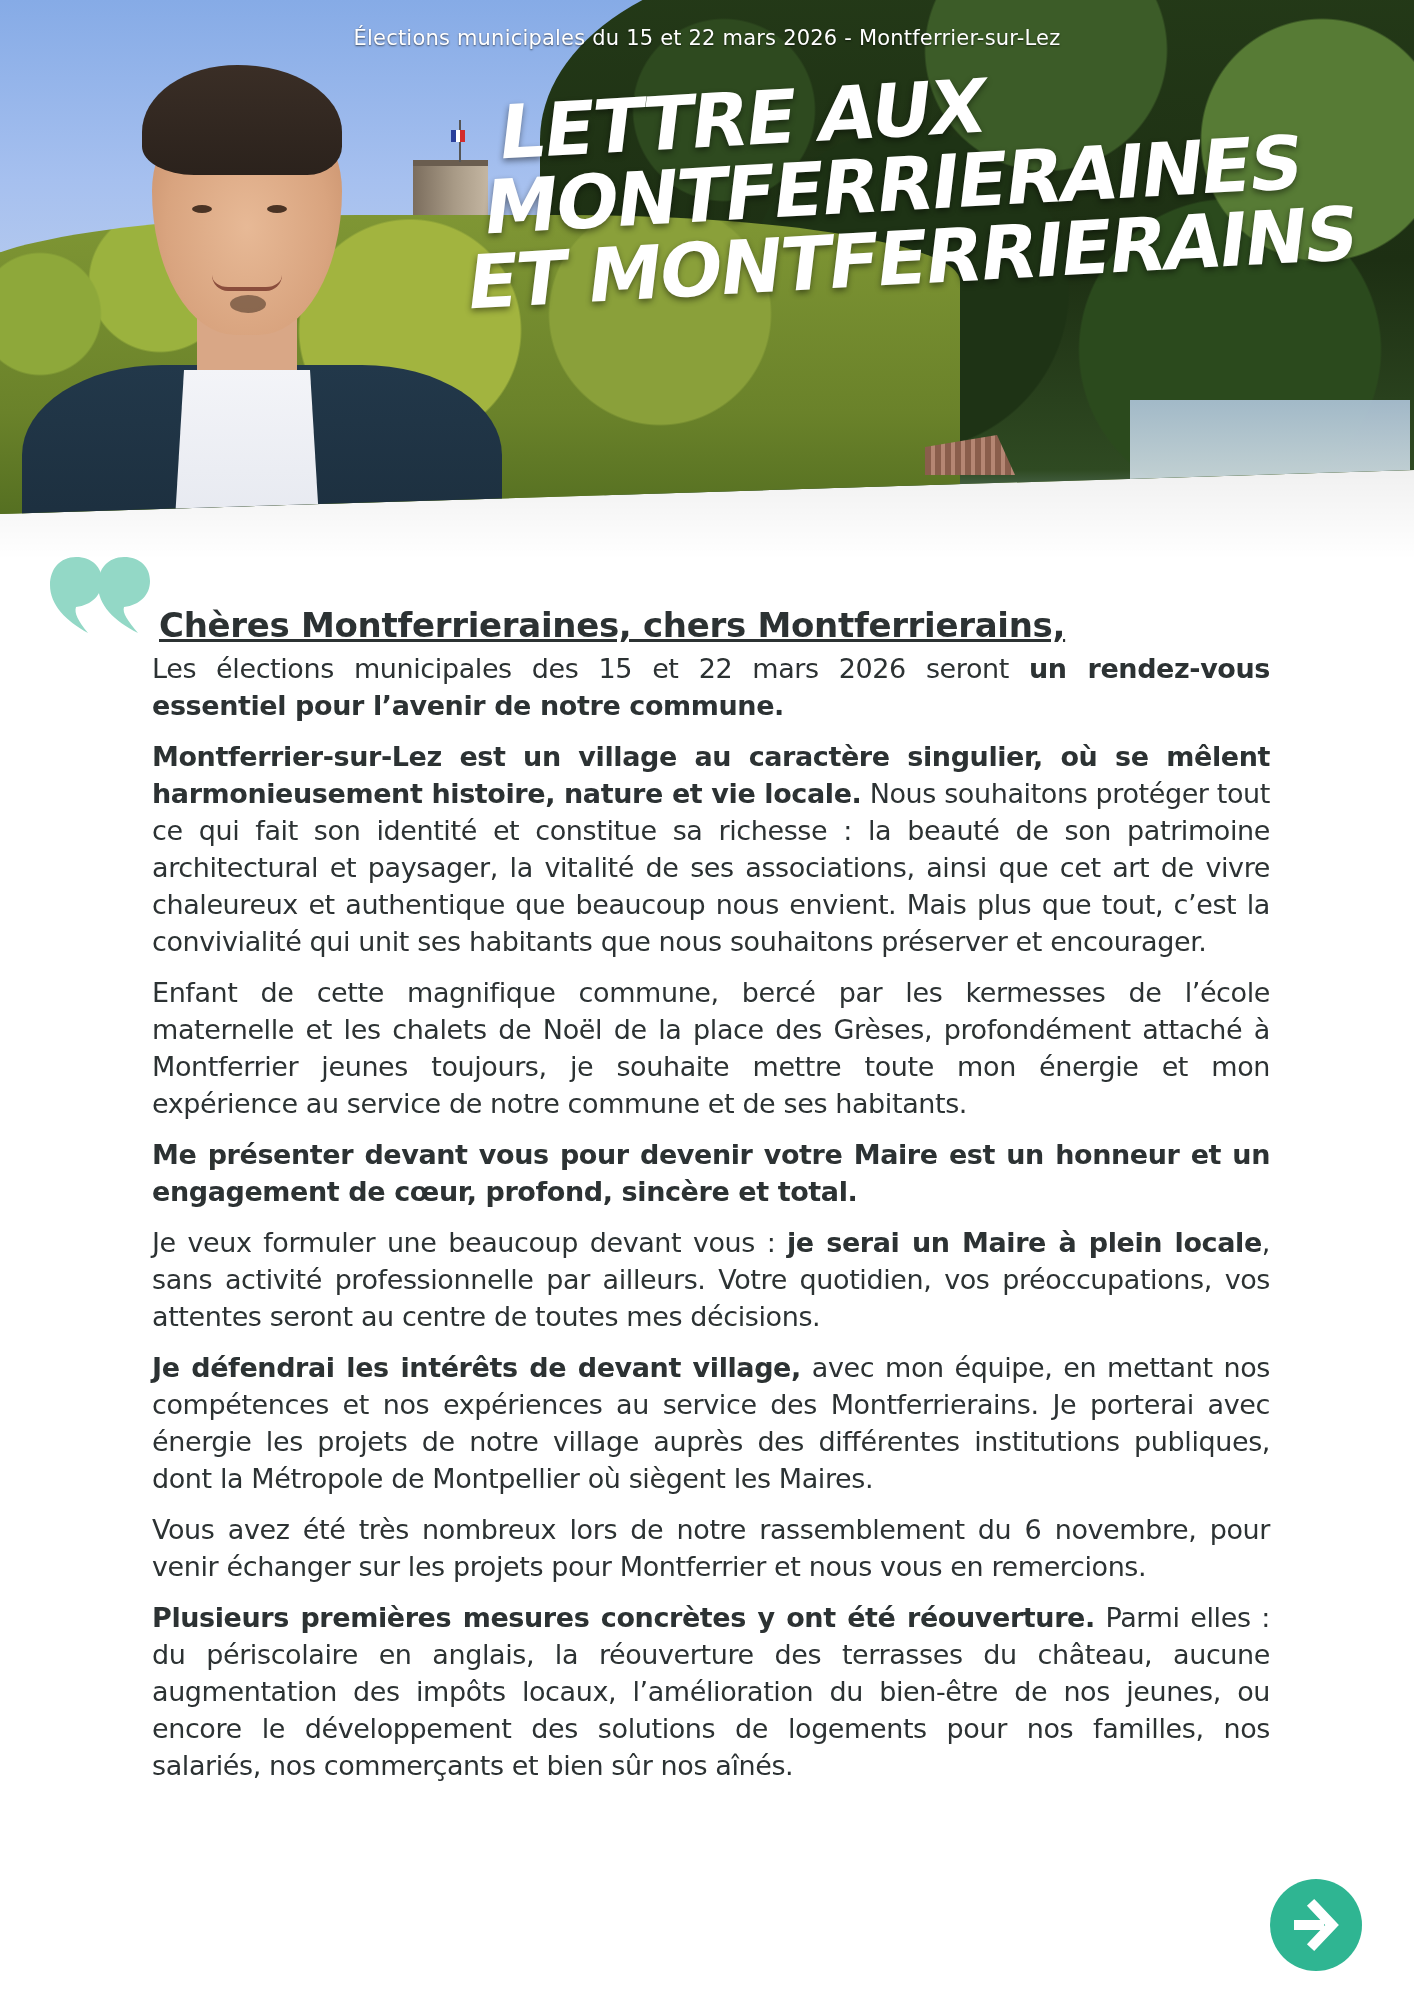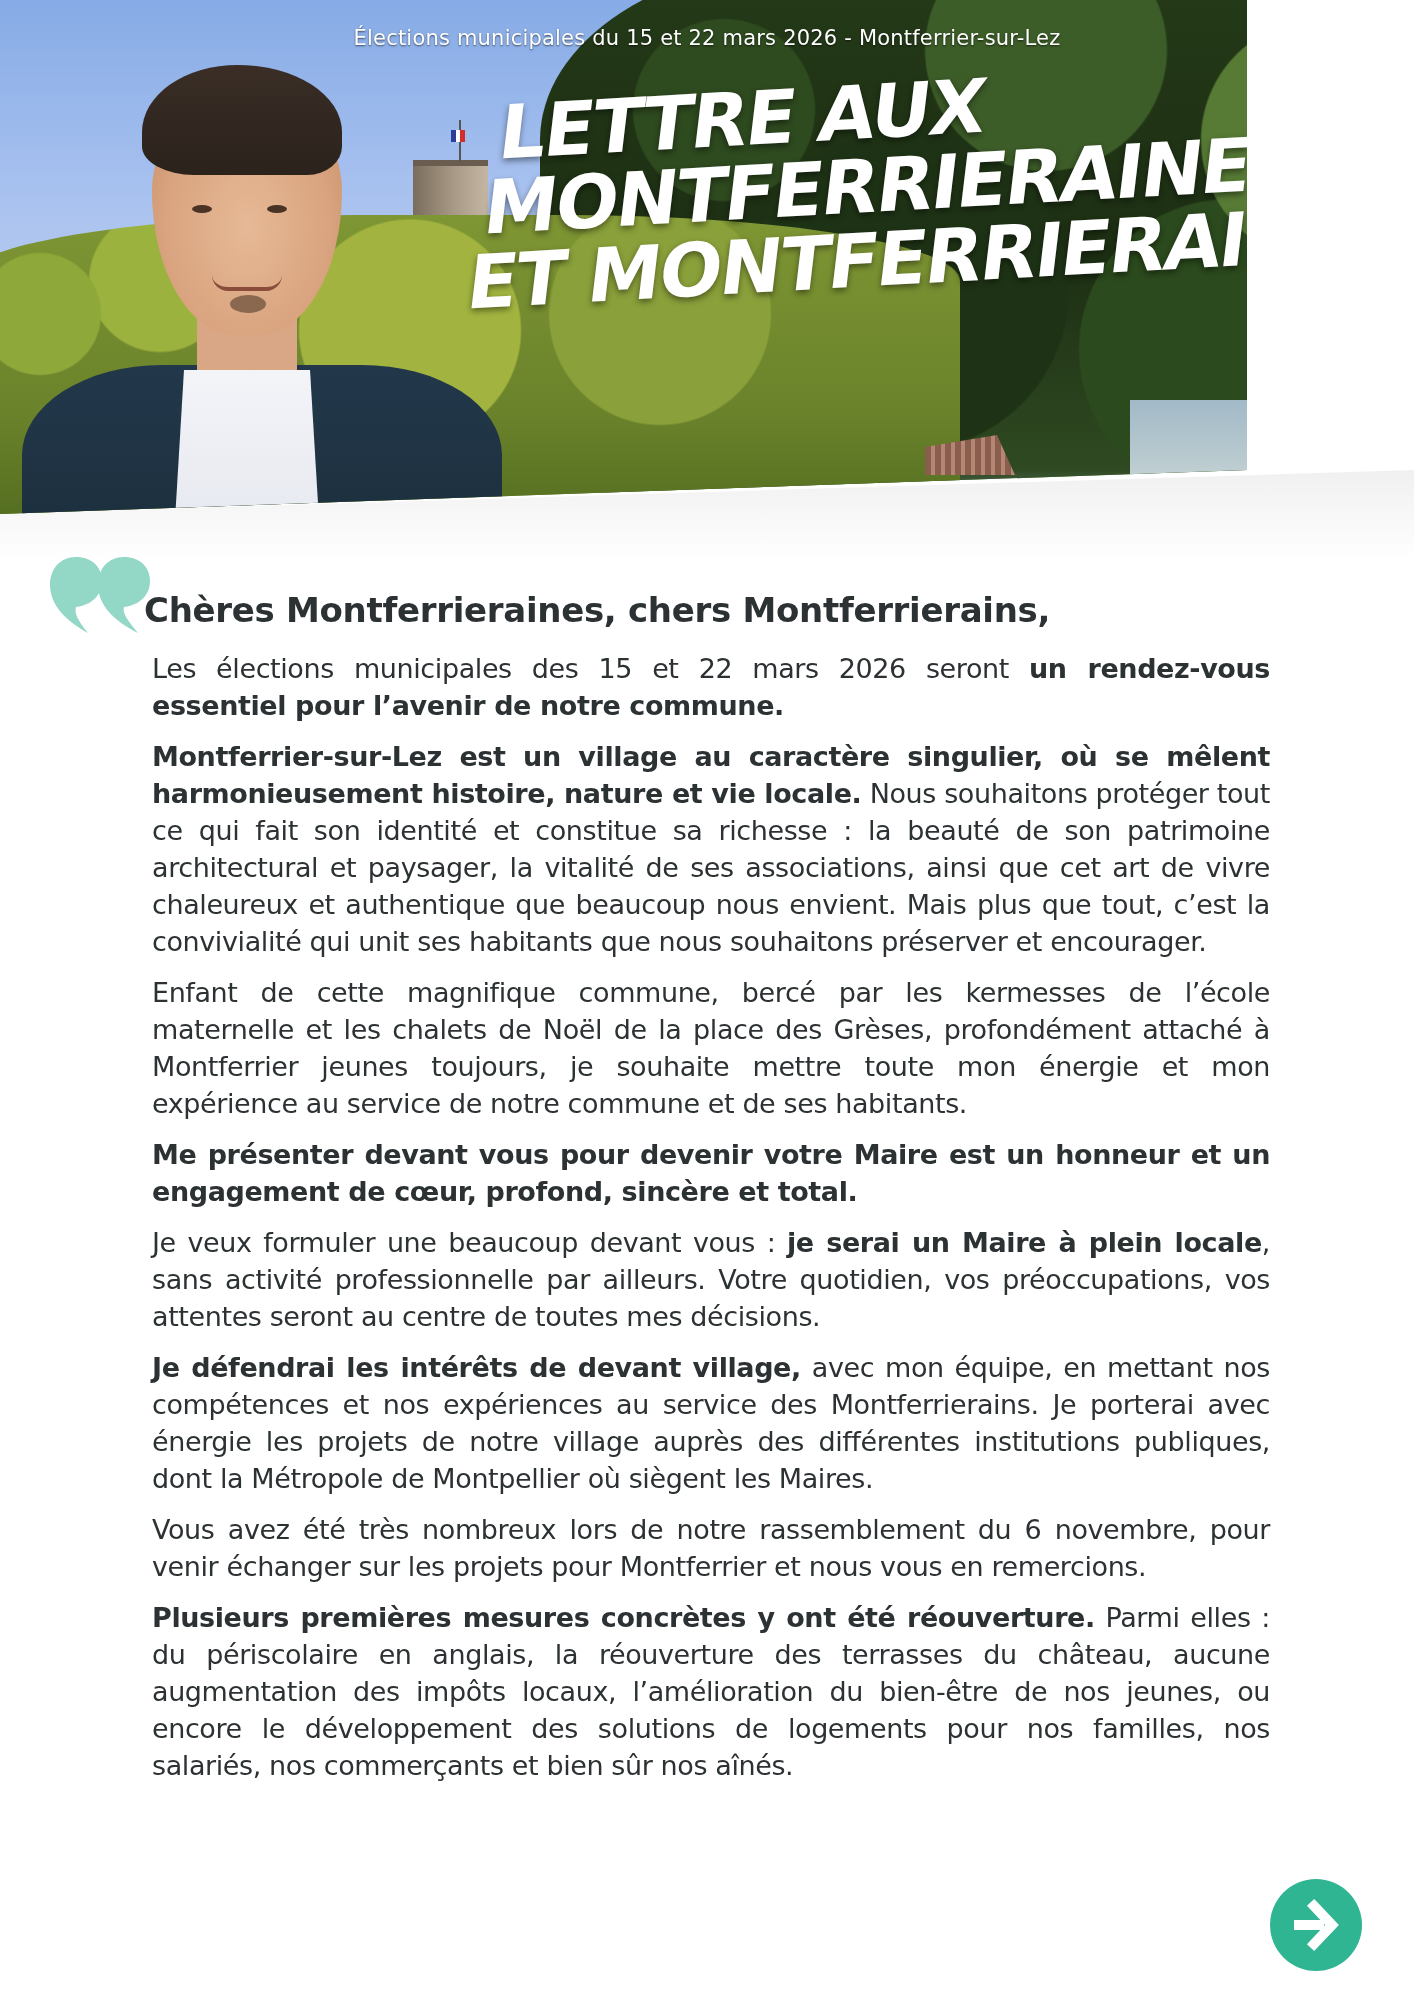--- a/index.html
+++ b/index.html
@@ -5,21 +5,21 @@
     html, body { margin: 0; padding: 0; }
     body {
       width: 1414px; height: 2000px; overflow: hidden;
       background: #ffffff;
       font-family: "DejaVu Sans", "Liberation Sans", sans-serif;
       color: #2c3233;
       position: relative;
     }
     
     .hero {
-      position: absolute; left: 0; top: 0; width: 1247px; height: 520px;
+      position: absolute; left: 0; top: 0; width: 1414px; height: 520px;
       overflow: hidden;
       clip-path: polygon(0 0, 100% 0, 100% 470px, 0 514px);
       background: linear-gradient(180deg, #8fb1e6 0%, #a9c3ee 35%, #b9cdeb 55%, #7f9a55 70%, #5d7a2c 100%);
     }
     .hero .sky {
       position: absolute; left: 0; top: 0; width: 760px; height: 300px;
       background: linear-gradient(180deg, #86abe6 0%, #a6c0ef 60%, #b7cbee 100%);
     }
     .hero .bushes-left {
       position: absolute; left: -40px; top: 215px; width: 1000px; height: 330px;
@@ -205,21 +205,21 @@
     <span class="line line3">ET MONTFERRIERAINS</span>
   </h1>
 </div>
 <div class="hero-shadow"></div>
 
 <svg class="quote-mark" viewBox="0 0 105 80">
   <path d="M28 2 C12 2 2 14 2 30 C2 50 18 66 40 78 C30 66 26 58 28 52 C44 50 54 40 54 26 C54 12 44 2 28 2 Z" fill="#93d8c6"></path>
   <path d="M76 2 C60 2 50 14 50 30 C50 50 66 66 90 78 C80 66 74 58 76 52 C92 50 102 40 102 26 C102 12 92 2 76 2 Z" fill="#93d8c6"></path>
 </svg>
 
-<h2 class="greeting" style="margin:0;">Chères Montferrieraines, chers Montferrierains,</h2>
+<h2 class="greeting" style="margin:15px;text-decoration:underline;">Chères Montferrieraines, chers Montferrierains,</h2>
 
 <div class="letter">
   <p><span>Les élections municipales des 15 et 22 mars 2026 seront </span><b>un rendez-vous essentiel pour l’avenir de notre commune.</b></p>
 
   <p><b>Montferrier-sur-Lez est un village au caractère singulier, où se mêlent harmonieusement histoire, nature et vie locale.</b><span> Nous souhaitons protéger tout ce qui fait son identité et constitue sa richesse : la beauté de son patrimoine architectural et paysager, la vitalité de ses associations, ainsi que cet art de vivre chaleureux et authentique que beaucoup nous envient. Mais plus que tout, c’est la convivialité qui unit ses habitants que nous souhaitons préserver et encourager.</span></p>
 
   <p><span>Enfant de cette magnifique commune, bercé par les kermesses de l’école maternelle et les chalets de Noël de la place des Grèses, profondément attaché à Montferrier jeunes toujours, je souhaite mettre toute mon énergie et mon expérience au service de notre commune et de ses habitants.</span></p>
 
   <p><b>Me présenter devant vous pour devenir votre Maire est un honneur et un engagement de cœur, profond, sincère et total.</b></p>
 

